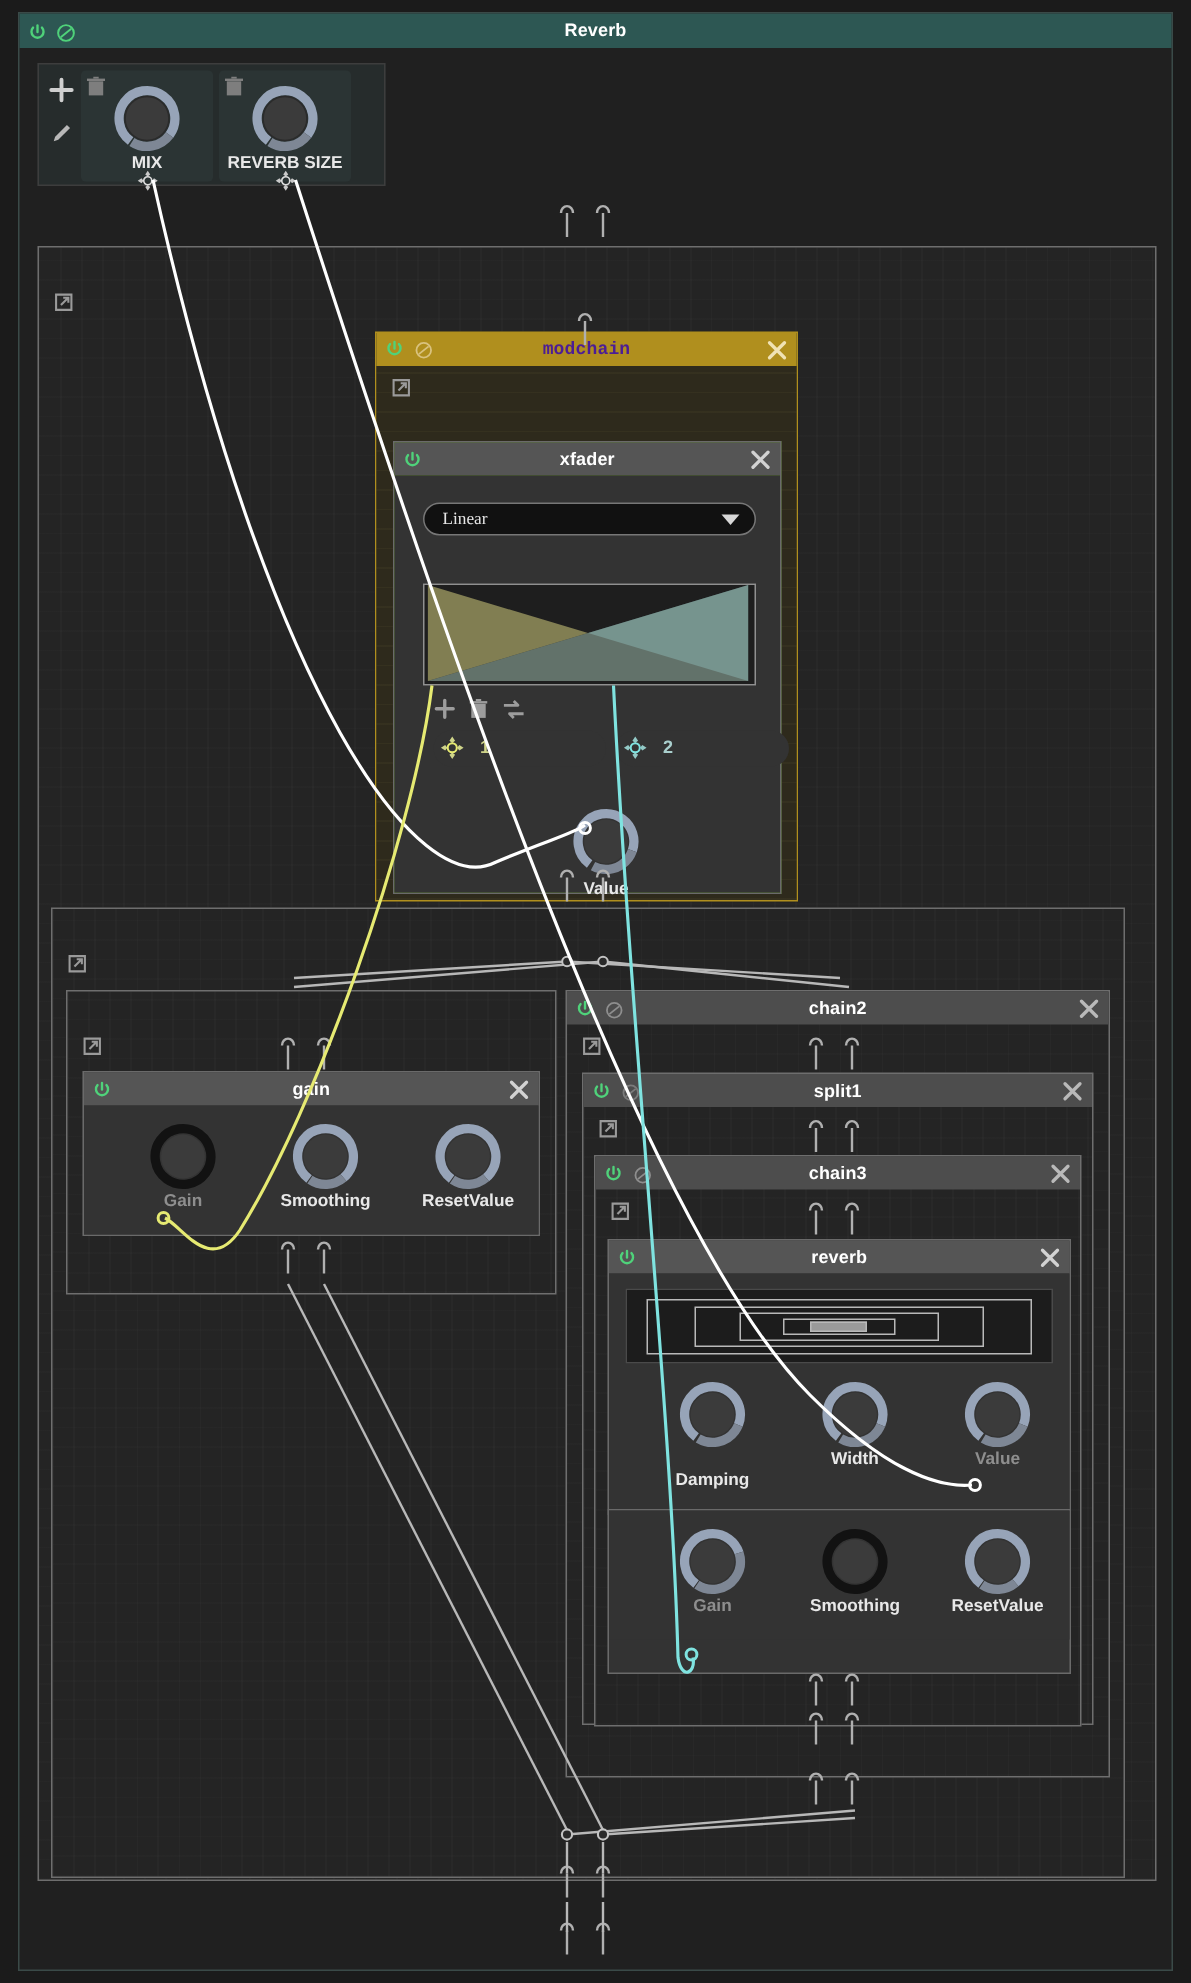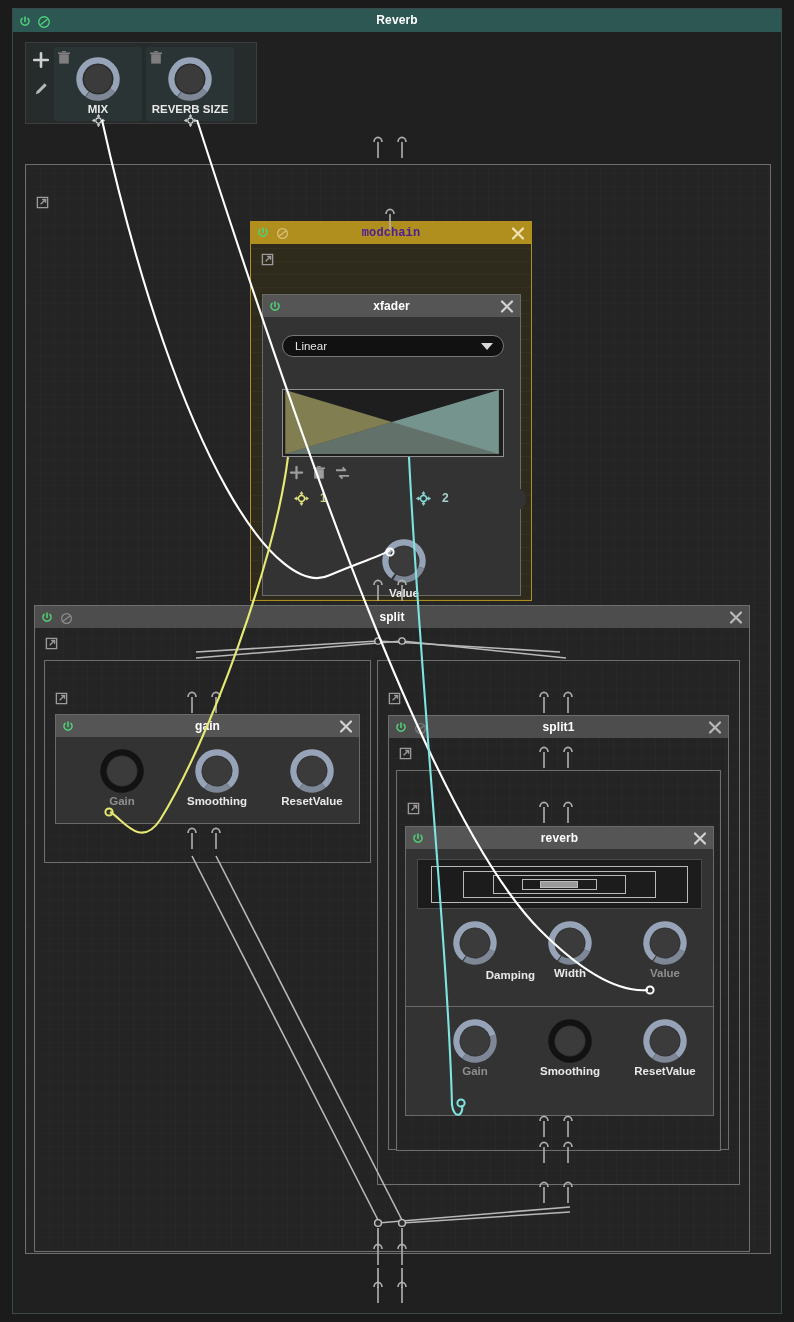--- a/index.html
+++ b/index.html
@@ -211,21 +211,21 @@
         </span>
         <span class="lbl">xfader</span>
         <span class="closex">
           <svg viewBox="0 0 16 16" width="16" height="16">
               <path d="M3 3 13 13M13 3 3 13" stroke="#d2d2d2" stroke-width="2.2" stroke-linecap="round"></path>
             </svg>
         </span>
       </div>
       <div class="body" style="height:278px; background:#333333;">
 
-        <div class="combo" style="left:19px; top:18px; width:222px;">
+        <div class="combo" style="left:19px; top:18px; width:222px;font-family:Liberation Serif, serif;">
           <span>Linear</span>
           <span class="arrow"></span>
         </div>
 
         <div class="xgraph" style="left:19px; top:72px; width:222px; height:68px;">
           <svg viewBox="0 0 222 68" width="220" height="66" style="display:block">
             <polygon points="0,0 0,66 110,33" fill="#8a8757" opacity="0.92"></polygon>
             <polygon points="220,0 220,66 110,33" fill="#4f6f74" opacity="0.92"></polygon>
             <polygon points="0,66 220,0 220,66" fill="#9bb8a9" opacity="0.55"></polygon>
             <polygon points="0,66 0,66 220,66" fill="none"></polygon>
@@ -276,40 +276,20 @@
             <circle cx="22" cy="22" r="18.6" fill="none" stroke="#97a4b8" stroke-width="6.2" stroke-dasharray="82 116.9" transform="rotate(126 22 22)"></circle>
             <circle cx="22" cy="22" r="18.6" fill="none" stroke="#7e8795" stroke-width="6.2" stroke-dasharray="32 116.9" stroke-dashoffset="-82" transform="rotate(126 22 22)"></circle>
             <circle cx="22" cy="22" r="14.6" fill="#3b3b3b"></circle>
           </svg>
         </div>
         <div class="knoblabel" style="left:81px; top:270px;">Value</div>
       </div>
     </div>
 
     <div class="node striped" style="left:21px; top:596px; width:716px; height:647px; border-color:#6e6e6e;">
-      <div class="hdr">
-        <span class="pwr">
-          <svg viewBox="0 0 16 16" width="14" height="14">
-              <path d="M8 2.2v5.1" stroke="#4fd27a" stroke-width="1.8" fill="none" stroke-linecap="round"></path>
-              <path d="M4.6 3.9a4.6 4.6 0 1 0 6.8 0" stroke="#4fd27a" stroke-width="1.8" fill="none" stroke-linecap="round"></path>
-            </svg>
-        </span>
-        <span class="bypass">
-          <svg viewBox="0 0 16 16" width="13" height="13">
-              <circle cx="8" cy="8" r="6" stroke="#8e8e8e" stroke-width="1.5" fill="none"></circle>
-              <path d="M4 11.2 12 4.8" stroke="#8e8e8e" stroke-width="1.5"></path>
-            </svg>
-        </span>
-        <span class="lbl">split</span>
-        <span class="closex">
-          <svg viewBox="0 0 16 16" width="16" height="16">
-              <path d="M3 3 13 13M13 3 3 13" stroke="#b9b9b9" stroke-width="2.2" stroke-linecap="round"></path>
-            </svg>
-        </span>
-      </div>
       <span class="popout" style="left:10px; top:30px;">
         <svg viewBox="0 0 14 14" width="13" height="13">
             <path d="M1.5 1.5h11v11h-11z" fill="none" stroke="#9a9a9a" stroke-width="1.5"></path>
             <path d="M5 9 10 4M6.6 3.8H10.3V7.4" fill="none" stroke="#9a9a9a" stroke-width="1.5"></path>
           </svg>
       </span>
     </div>
 
     <div class="node striped" style="left:31px; top:651px; width:327px; height:203px; border-color:#6e6e6e;">
       <span class="popout" style="left:10px; top:30px;">
@@ -359,20 +339,40 @@
             <circle cx="22" cy="22" r="18.6" fill="none" stroke="#97a4b8" stroke-width="6.2" stroke-dasharray="92 116.9" transform="rotate(126 22 22)"></circle>
             <circle cx="22" cy="22" r="18.6" fill="none" stroke="#7e8795" stroke-width="6.2" stroke-dasharray="24 116.9" stroke-dashoffset="-92" transform="rotate(126 22 22)"></circle>
             <circle cx="22" cy="22" r="14.6" fill="#3b3b3b"></circle>
           </svg>
         </div>
         <div class="knoblabel" style="left:196px; top:58px;">ResetValue</div>
       </div>
     </div>
 
     <div class="node striped" style="left:364px; top:651px; width:363px; height:525px; border-color:#6e6e6e;">
+      <div class="hdr">
+        <span class="pwr">
+          <svg viewBox="0 0 16 16" width="14" height="14">
+              <path d="M8 2.2v5.1" stroke="#4fd27a" stroke-width="1.8" fill="none" stroke-linecap="round"></path>
+              <path d="M4.6 3.9a4.6 4.6 0 1 0 6.8 0" stroke="#4fd27a" stroke-width="1.8" fill="none" stroke-linecap="round"></path>
+            </svg>
+        </span>
+        <span class="bypass">
+          <svg viewBox="0 0 16 16" width="13" height="13">
+              <circle cx="8" cy="8" r="6" stroke="#8e8e8e" stroke-width="1.5" fill="none"></circle>
+              <path d="M4 11.2 12 4.8" stroke="#8e8e8e" stroke-width="1.5"></path>
+            </svg>
+        </span>
+        <span class="lbl">chain2</span>
+        <span class="closex">
+          <svg viewBox="0 0 16 16" width="16" height="16">
+              <path d="M3 3 13 13M13 3 3 13" stroke="#b9b9b9" stroke-width="2.2" stroke-linecap="round"></path>
+            </svg>
+        </span>
+      </div>
       <span class="popout" style="left:10px; top:30px;">
         <svg viewBox="0 0 14 14" width="13" height="13">
             <path d="M1.5 1.5h11v11h-11z" fill="none" stroke="#9a9a9a" stroke-width="1.5"></path>
             <path d="M5 9 10 4M6.6 3.8H10.3V7.4" fill="none" stroke="#9a9a9a" stroke-width="1.5"></path>
           </svg>
       </span>
     </div>
 
     <div class="node striped" style="left:375px; top:706px; width:341px; height:435px; border-color:#6e6e6e;">
       <div class="hdr">
@@ -397,20 +397,40 @@
       </div>
       <span class="popout" style="left:10px; top:30px;">
         <svg viewBox="0 0 14 14" width="13" height="13">
             <path d="M1.5 1.5h11v11h-11z" fill="none" stroke="#9a9a9a" stroke-width="1.5"></path>
             <path d="M5 9 10 4M6.6 3.8H10.3V7.4" fill="none" stroke="#9a9a9a" stroke-width="1.5"></path>
           </svg>
       </span>
     </div>
 
     <div class="node striped" style="left:383px; top:761px; width:325px; height:381px; border-color:#6e6e6e;">
+      <div class="hdr">
+        <span class="pwr">
+          <svg viewBox="0 0 16 16" width="14" height="14">
+              <path d="M8 2.2v5.1" stroke="#4fd27a" stroke-width="1.8" fill="none" stroke-linecap="round"></path>
+              <path d="M4.6 3.9a4.6 4.6 0 1 0 6.8 0" stroke="#4fd27a" stroke-width="1.8" fill="none" stroke-linecap="round"></path>
+            </svg>
+        </span>
+        <span class="bypass">
+          <svg viewBox="0 0 16 16" width="13" height="13">
+              <circle cx="8" cy="8" r="6" stroke="#8e8e8e" stroke-width="1.5" fill="none"></circle>
+              <path d="M4 11.2 12 4.8" stroke="#8e8e8e" stroke-width="1.5"></path>
+            </svg>
+        </span>
+        <span class="lbl">chain3</span>
+        <span class="closex">
+          <svg viewBox="0 0 16 16" width="16" height="16">
+              <path d="M3 3 13 13M13 3 3 13" stroke="#b9b9b9" stroke-width="2.2" stroke-linecap="round"></path>
+            </svg>
+        </span>
+      </div>
       <span class="popout" style="left:10px; top:30px;">
         <svg viewBox="0 0 14 14" width="13" height="13">
             <path d="M1.5 1.5h11v11h-11z" fill="none" stroke="#9a9a9a" stroke-width="1.5"></path>
             <path d="M5 9 10 4M6.6 3.8H10.3V7.4" fill="none" stroke="#9a9a9a" stroke-width="1.5"></path>
           </svg>
       </span>
     </div>
 
     <div class="node" style="left:392px; top:817px; width:309px; height:184px; border-color:#6a6a6a; background:#333333;">
       <div class="hdr" style="background:#555;">
@@ -437,21 +457,21 @@
           <div class="rr" style="left:122px; top:21px; width:38px; height:7px; background:#9a9a9a;"></div>
         </div>
 
         <div class="knob" style="left:47px; top:72px;">
           <svg viewBox="0 0 44 44" width="44" height="44">
             <circle cx="22" cy="22" r="18.6" fill="none" stroke="#97a4b8" stroke-width="6.2" stroke-dasharray="83 116.9" transform="rotate(126 22 22)"></circle>
             <circle cx="22" cy="22" r="18.6" fill="none" stroke="#7e8795" stroke-width="6.2" stroke-dasharray="32 116.9" stroke-dashoffset="-83" transform="rotate(126 22 22)"></circle>
             <circle cx="22" cy="22" r="14.6" fill="#3b3b3b"></circle>
           </svg>
         </div>
-        <div class="knoblabel" style="left:9px; top:120px;text-align:right;">Damping</div>
+        <div class="knoblabel" style="left:9px; top:132px;">Damping</div>
 
         <div class="knob" style="left:142px; top:72px;">
           <svg viewBox="0 0 44 44" width="44" height="44">
             <circle cx="22" cy="22" r="18.6" fill="none" stroke="#97a4b8" stroke-width="6.2" stroke-dasharray="83 116.9" transform="rotate(126 22 22)"></circle>
             <circle cx="22" cy="22" r="18.6" fill="none" stroke="#7e8795" stroke-width="6.2" stroke-dasharray="32 116.9" stroke-dashoffset="-83" transform="rotate(126 22 22)"></circle>
             <circle cx="22" cy="22" r="14.6" fill="#3b3b3b"></circle>
           </svg>
         </div>
         <div class="knoblabel" style="left:104px; top:118px;">Width</div>
 

